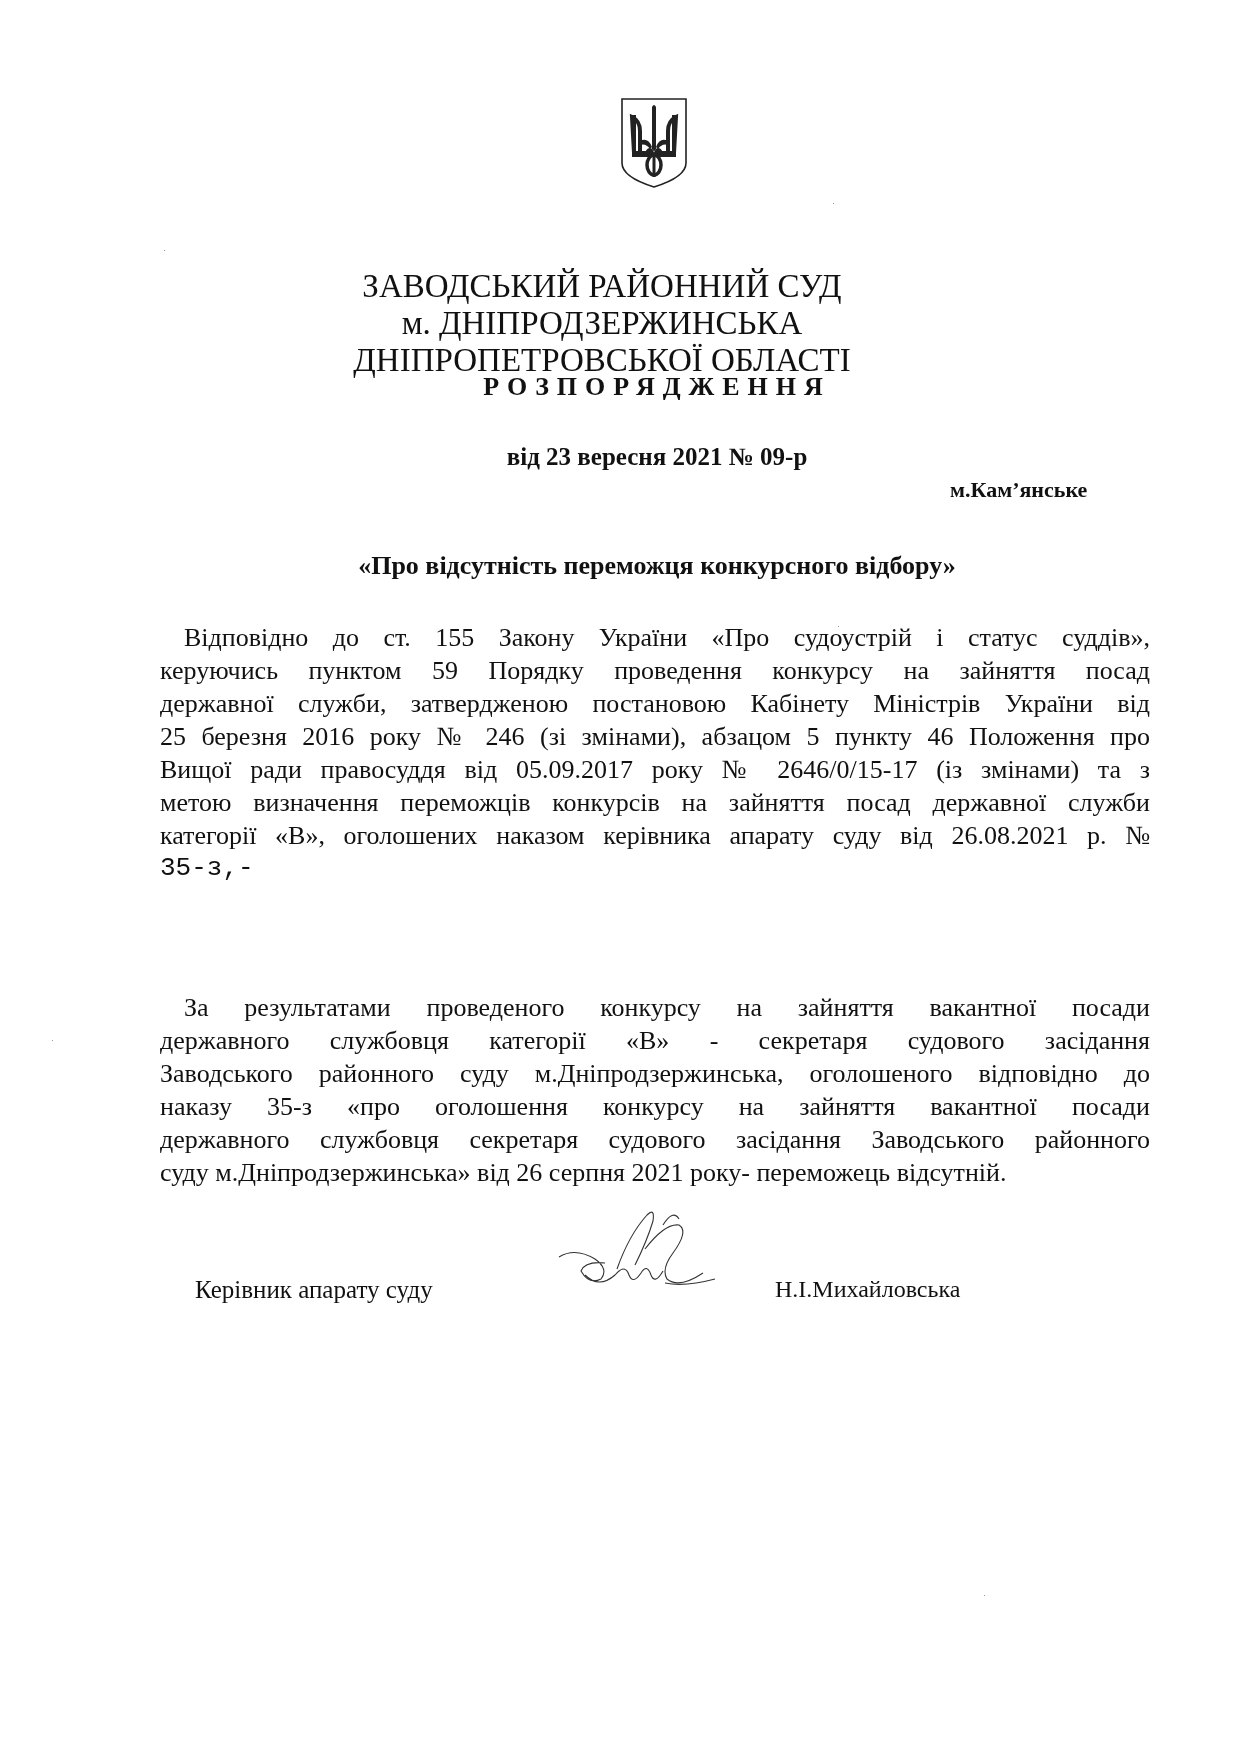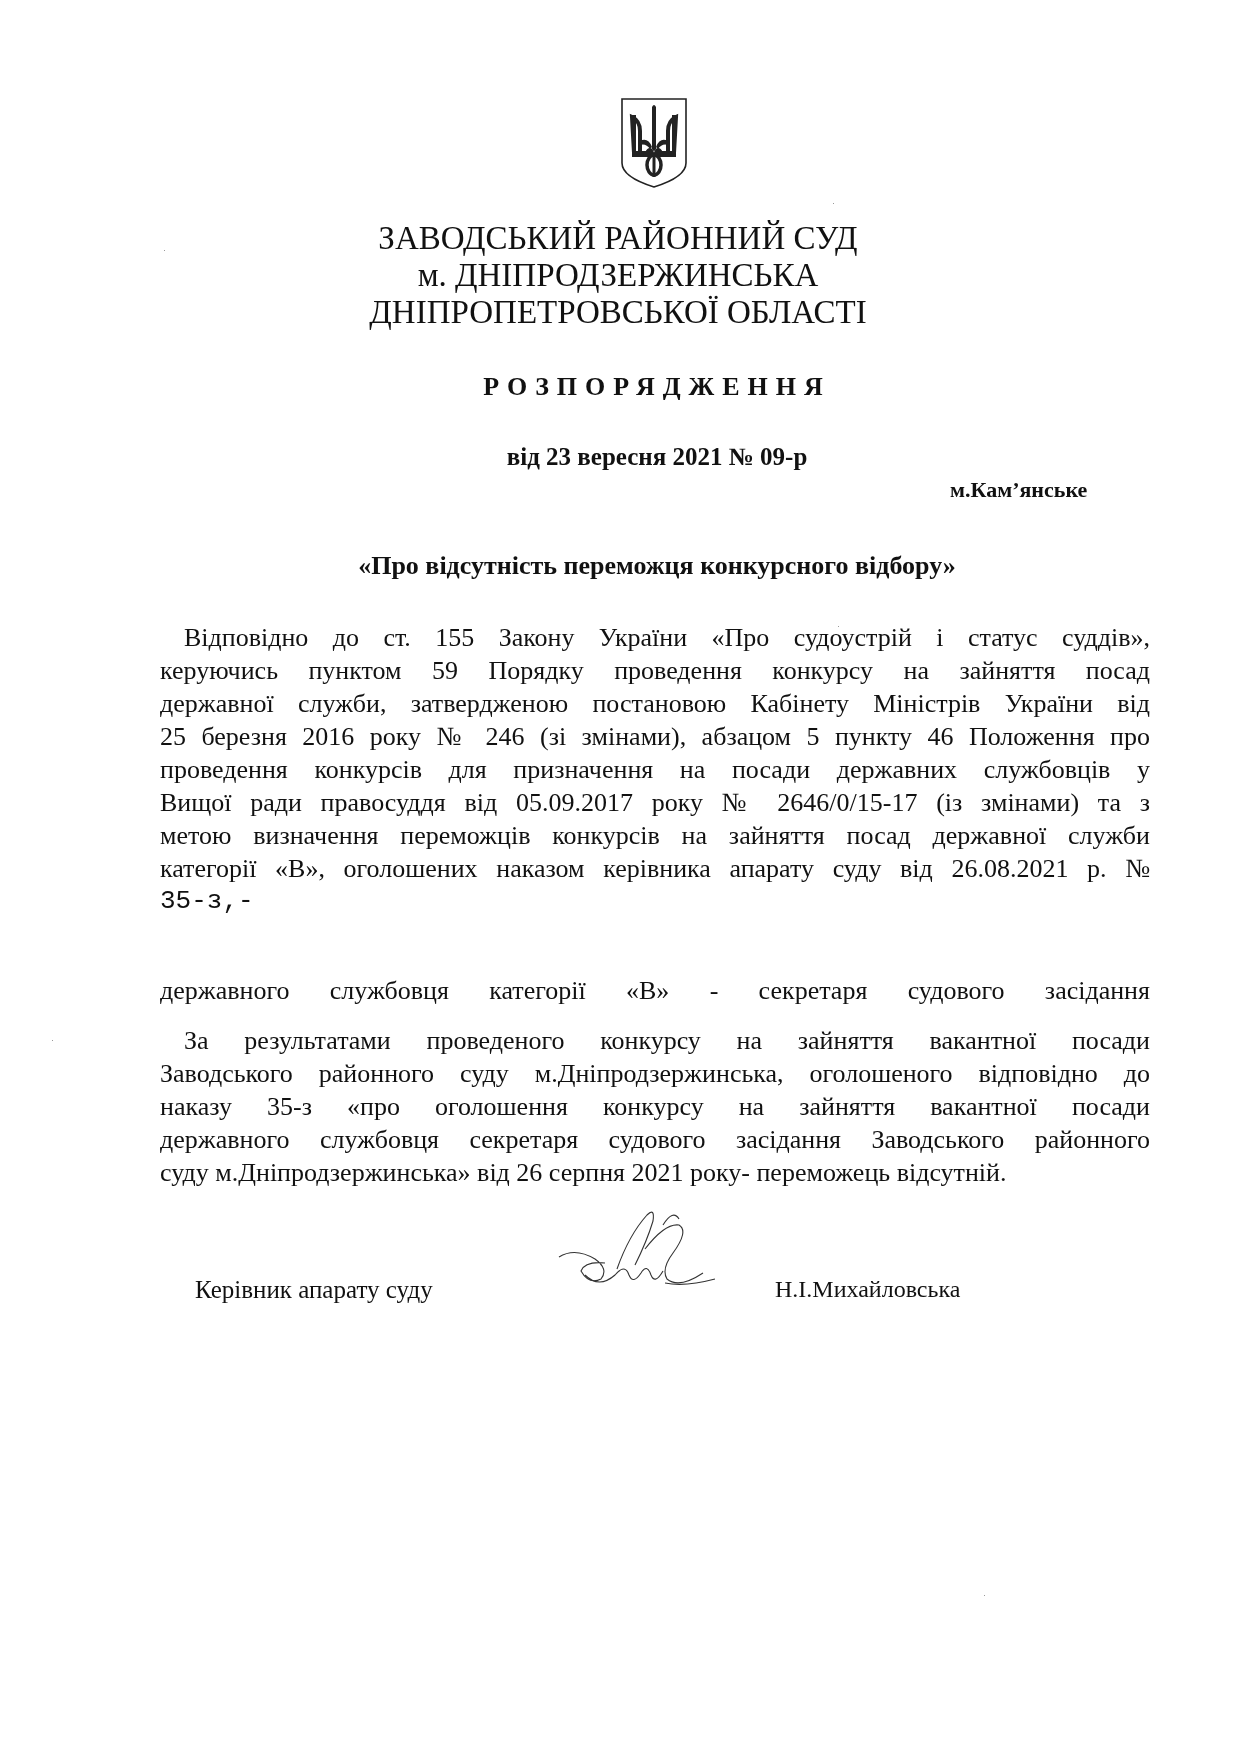--- a/index.html
+++ b/index.html
@@ -1,19 +1,19 @@
 <!DOCTYPE html>
 <html><head>
 <meta charset="utf-8">
 <style>
   html, body { margin: 0; padding: 0; background: #ffffff; }
   body { width: 1240px; height: 1755px; position: relative; overflow: hidden; color: #111; font-family: "Liberation Serif", serif; }
   .abs { position: absolute; }
   #emblem { left: 620px; top: 97px; width: 68px; height: 92px; }
-  .org { left: 16px; width: 1204px; text-align: center; font-size: 33px; line-height: 38px; letter-spacing: 0px; }
+  .org { left: 0; width: 1204px; text-align: center; font-size: 33px; line-height: 38px; letter-spacing: 0px; margin-top: 48px; }
   #org1 { top: 219px; }
   #org2 { top: 256px; }
   #org3 { top: 293px; }
   #doctype { left: 0; width: 1314px; top: 372px; text-align: center; font-weight: bold; font-size: 26px; letter-spacing: 8px; }
   #docdate { left: 0; width: 1314px; top: 443px; text-align: center; font-weight: bold; font-size: 25px; }
   #city { left: 950px; top: 477px; font-weight: bold; font-size: 22px; }
   #title { left: 0; width: 1314px; top: 551px; text-align: center; font-weight: bold; font-size: 26px; }
   .para { left: 160px; width: 990px; font-size: 26px; }
   .line { display: block; height: 33px; line-height: 33px; white-space: nowrap; text-align: justify; text-align-last: justify; }
   .line.last { text-align: left; text-align-last: left; }
@@ -52,30 +52,29 @@
 <div id="docdate" class="abs">від 23 вересня  2021 № 09-р</div>
 <div id="city" class="abs">м.Кам’янське</div>
 
 <div id="title" class="abs">«Про відсутність переможця конкурсного відбору»</div>
 
 <div id="para1" class="abs para">
   <span class="line indent" style="white-space: normal;">Відповідно до ст. 155 Закону України «Про судоустрій і статус суддів»,</span>
   <span class="line" style="white-space: normal;">керуючись пунктом 59 Порядку проведення конкурсу на зайняття посад</span>
   <span class="line" style="white-space: normal;">державної служби, затвердженою постановою Кабінету Міністрів України від</span>
   <span class="line" style="white-space: normal;">25 березня 2016 року № 246 (зі змінами), абзацом 5 пункту 46 Положення про</span>
-  <span class="line" style="white-space: normal;">проведення конкурсів для призначення на посади державних службовців у</span>
   <span class="line" style="white-space: normal;">Вищої ради правосуддя від 05.09.2017 року № 2646/0/15-17 (із змінами) та з</span>
   <span class="line" style="white-space: normal;">метою визначення переможців конкурсів на зайняття посад державної служби</span>
   <span class="line" style="white-space: normal;">категорії «В», оголошених наказом керівника апарату суду від 26.08.2021 р. №</span>
   <span class="line last" style="white-space: normal; font-family: Liberation Mono, monospace;">35-з,-</span>
 </div>
 
 <div id="para2" class="abs para">
+  <span class="line indent" style="white-space: normal;">За результатами проведеного конкурсу на зайняття вакантної посади</span>
   <span class="line" style="white-space: normal;">державного службовця категорії «В» - секретаря судового засідання</span>
-  <span class="line indent" style="white-space: normal;">За результатами проведеного конкурсу на зайняття вакантної посади</span>
   <span class="line" style="white-space: normal;">Заводського районного суду м.Дніпродзержинська, оголошеного відповідно до</span>
   <span class="line" style="white-space: normal;">наказу 35-з «про оголошення  конкурсу на зайняття вакантної посади</span>
   <span class="line" style="white-space: normal;">державного службовця секретаря судового засідання Заводського районного</span>
   <span class="line last" style="white-space: normal;">суду м.Дніпродзержинська» від  26 серпня 2021 року- переможець відсутній.</span>
 </div>
 
 <div id="sign-role" class="abs">Керівник апарату суду</div>
 
 <svg id="signature" class="abs" viewBox="0 0 165 92">
   <g fill="none" stroke="#333" stroke-width="1.1">

